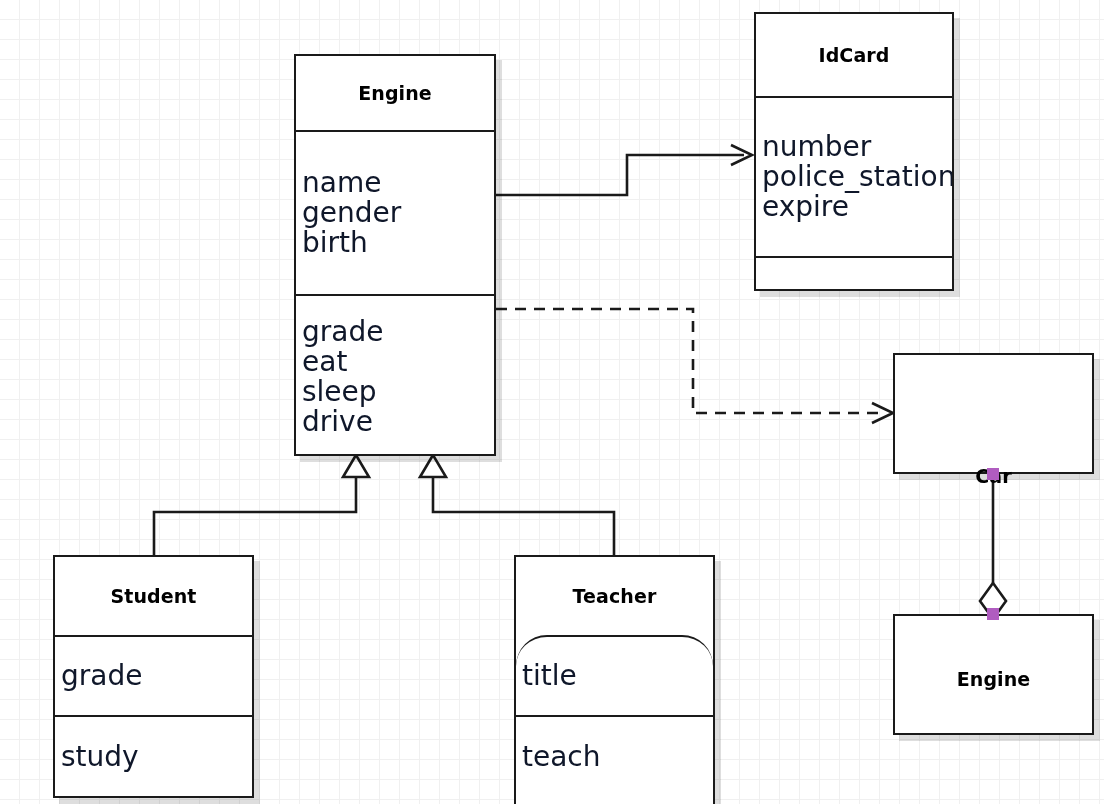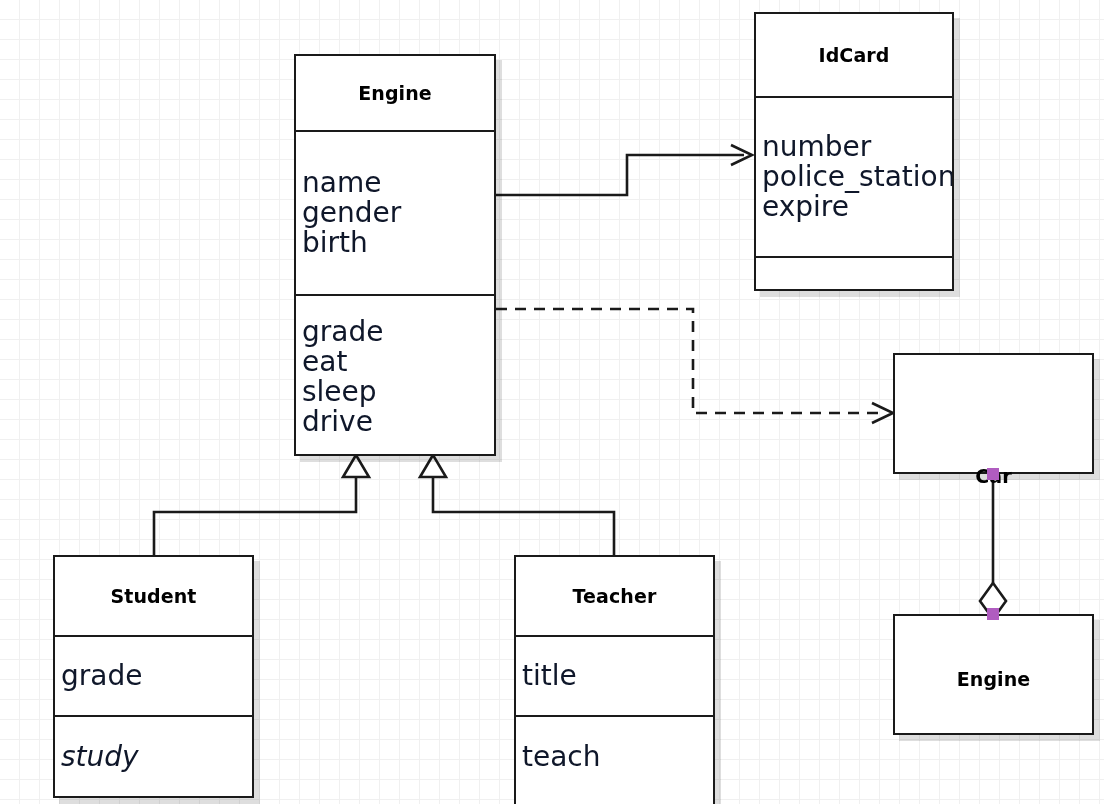--- a/index.html
+++ b/index.html
@@ -146,30 +146,30 @@
     <div class="uml-section uml-members uml-empty" style="height:37px;"></div>
   </div>
 
   <div class="uml-class" style="left:53px; top:555px; width:201px; height:243px;">
     <div class="uml-section uml-title" style="height:78px;">
       <span>Student</span>
     </div>
     <div class="uml-section uml-members" style="height:80px;">
       <span class="member">grade</span>
     </div>
-    <div class="uml-section uml-members" style="height:81px;font-style:italic;">
+    <div class="uml-section uml-members" style="height:81px;">
       <span class="member">study</span>
     </div>
   </div>
 
   <div class="uml-class" style="left:514px; top:555px; width:201px; height:266px;">
     <div class="uml-section uml-title" style="height:78px;">
       <span>Teacher</span>
     </div>
-    <div class="uml-section uml-members" style="height:80px;">
+    <div class="uml-section uml-members" style="height:80px;border-radius:31px;">
       <span class="member">title</span>
     </div>
     <div class="uml-section uml-members" style="height:81px;">
       <span class="member">teach</span>
     </div>
   </div>
 
   <div class="uml-class" style="left:893px; top:353px; width:201px; height:121px;">
     <div class="uml-section uml-title" style="height:151px;margin-top:45px;">
       <span>Car</span>

